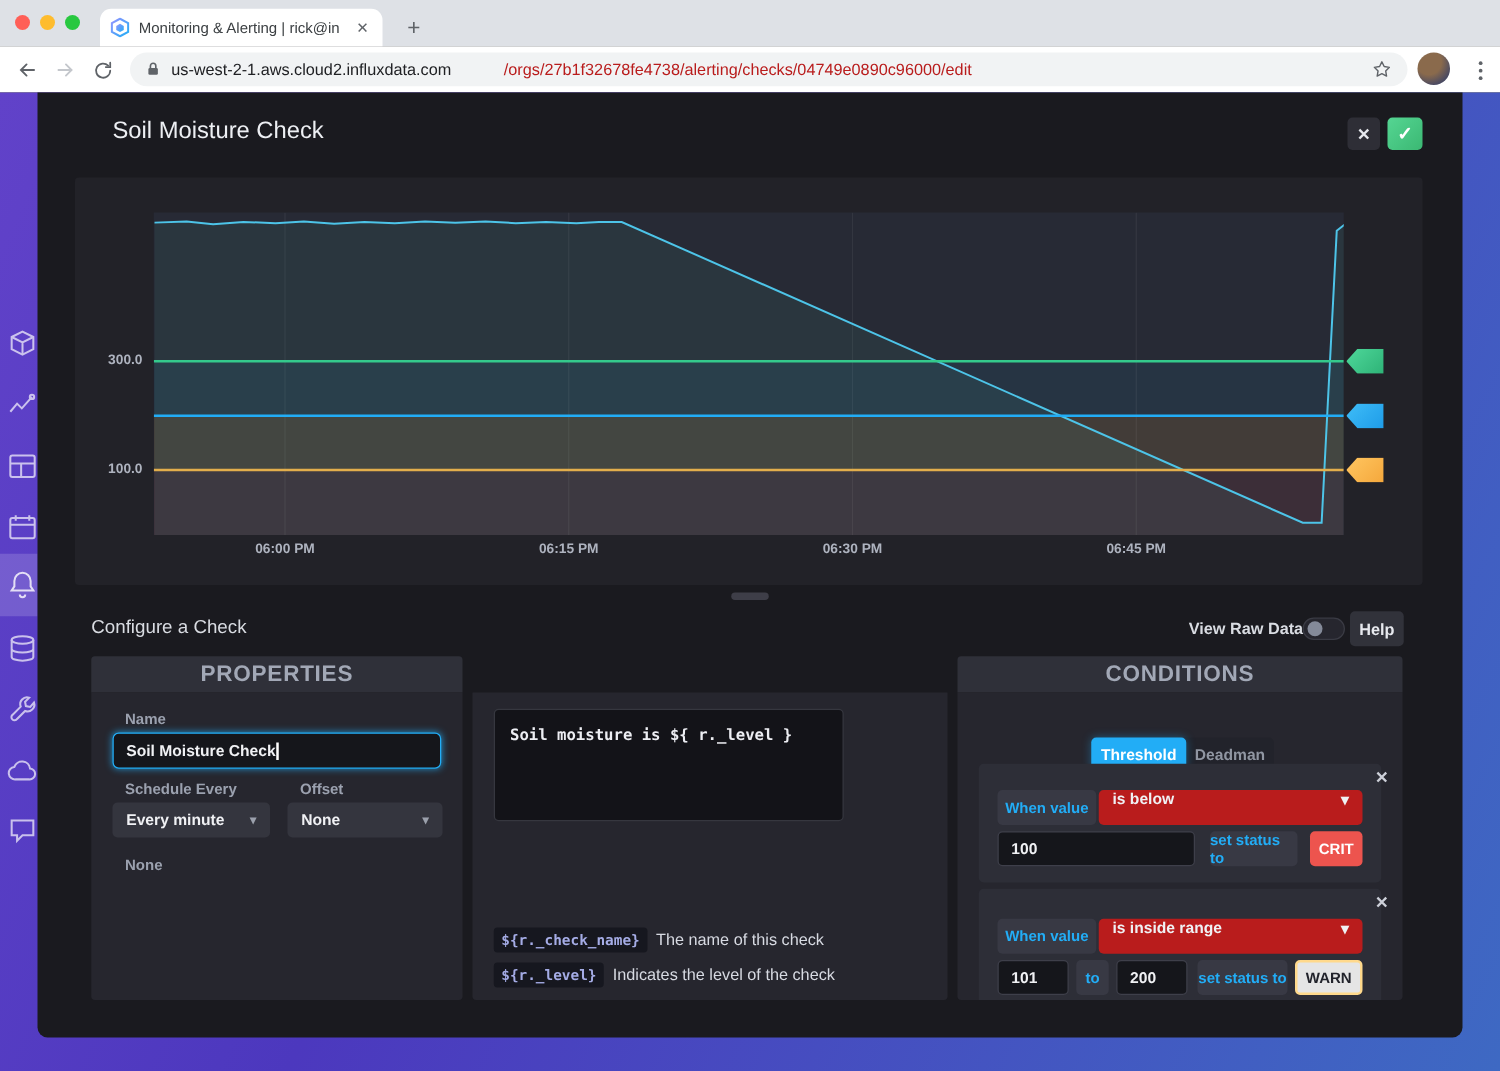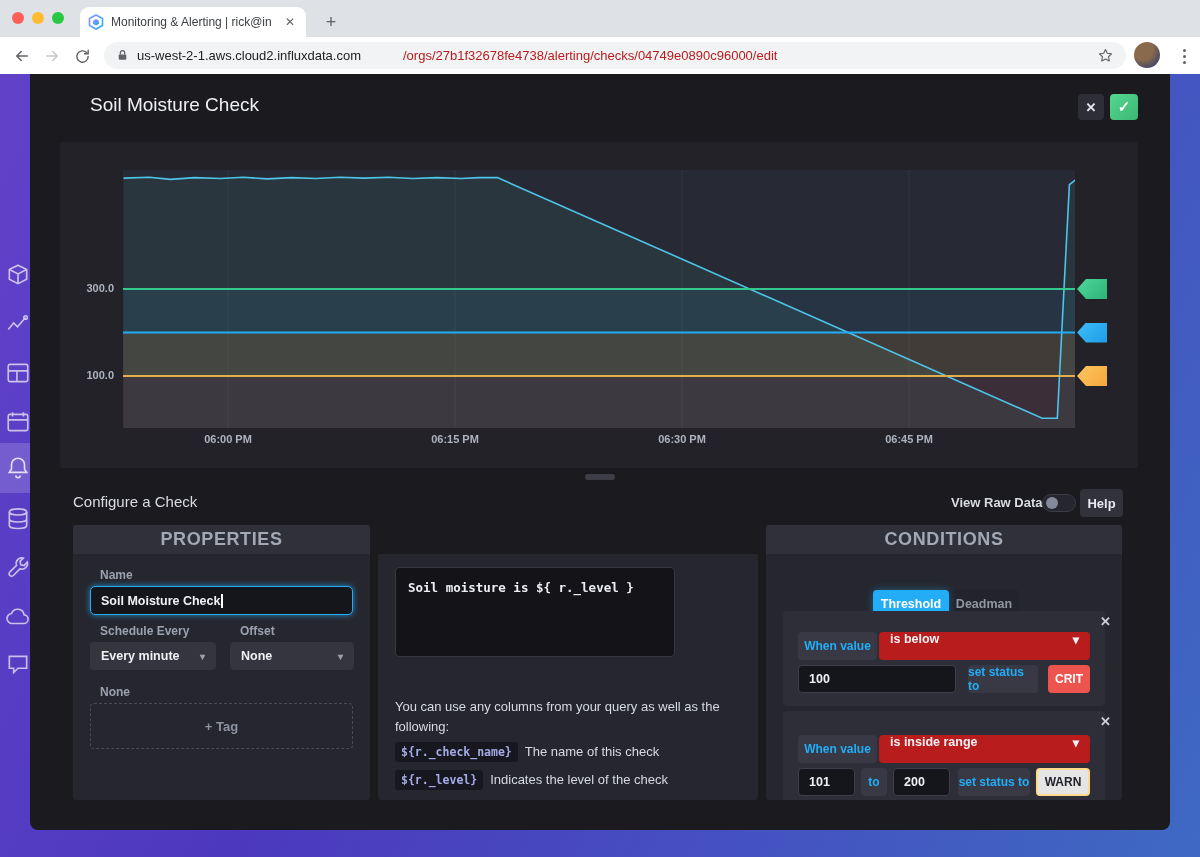--- a/index.html
+++ b/index.html
@@ -256,28 +256,26 @@
         <span class="flabel" style="left:167px;top:70px">Offset</span>
         <div class="dd" style="left:17px;top:88px;width:126px;height:28px">
           <span>Every minute</span>
             <span class="cv">▾</span>
         </div>
         <div class="dd" style="left:157px;top:88px;width:124px;height:28px">
           <span>None</span>
             <span class="cv">▾</span>
         </div>
         <span class="flabel" style="left:27px;top:131px">None</span>
-        <div class="addtag">+ Tag</div>
       </div>
     </div>
 
     <div class="panel" style="left:348px;width:380px;">
       <div class="pbody">
         <div class="tmpl">Soil moisture is ${ r._level }</div>
-        <div class="para">You can use any columns from your query as well as the following:</div>
         <div class="varrow" style="top:188px">
           <span class="codechip">${r._check_name}</span><span>The name of this check</span>
         </div>
         <div class="varrow" style="top:216px">
           <span class="codechip">${r._level}</span><span>Indicates the level of the check</span>
         </div>
       </div>
     </div>
 
     <div class="panel" style="left:736px;width:356px;">

